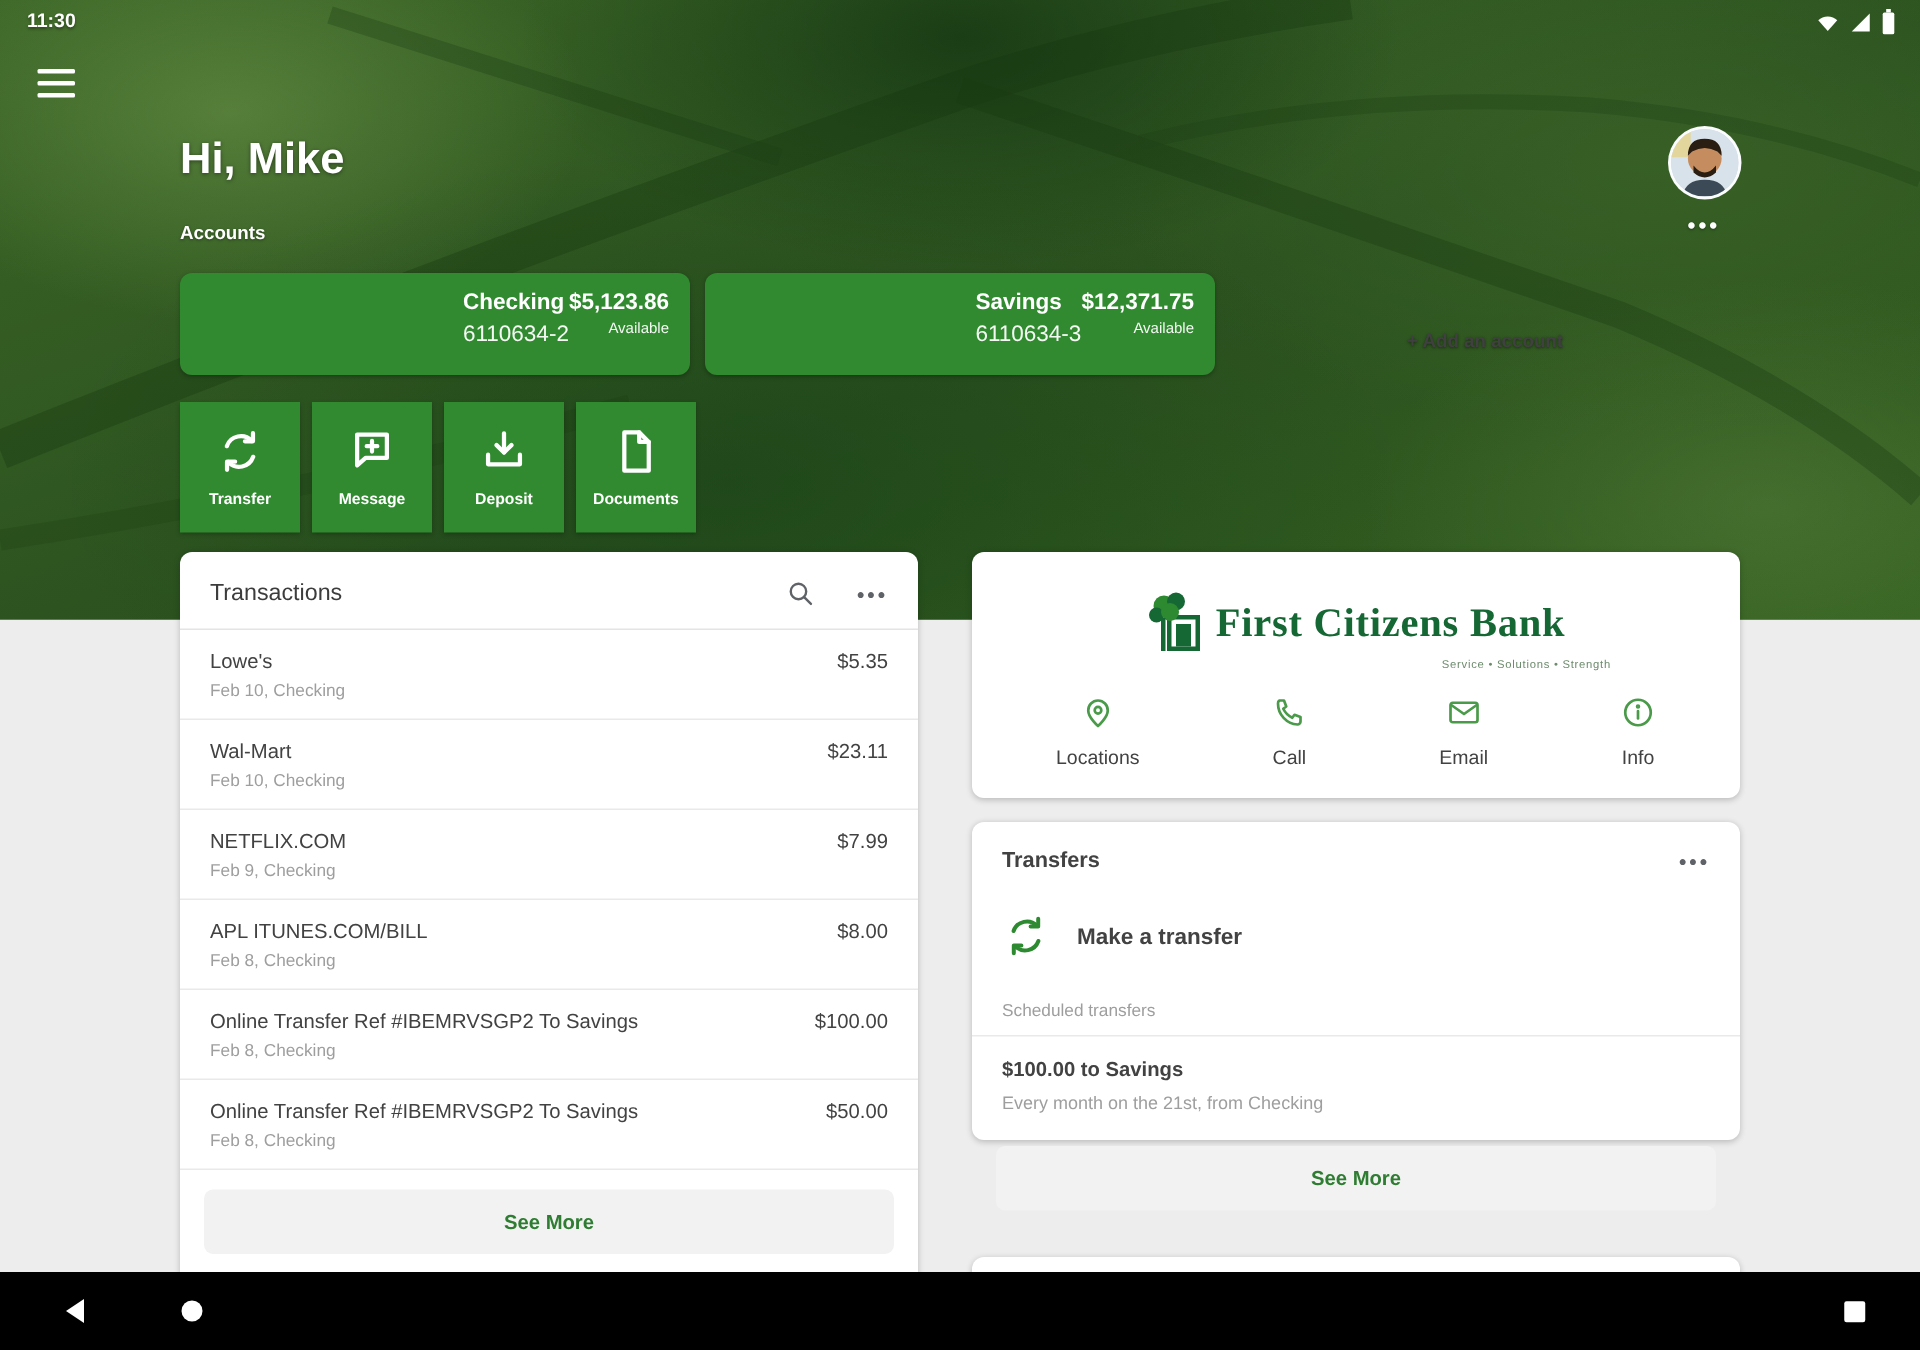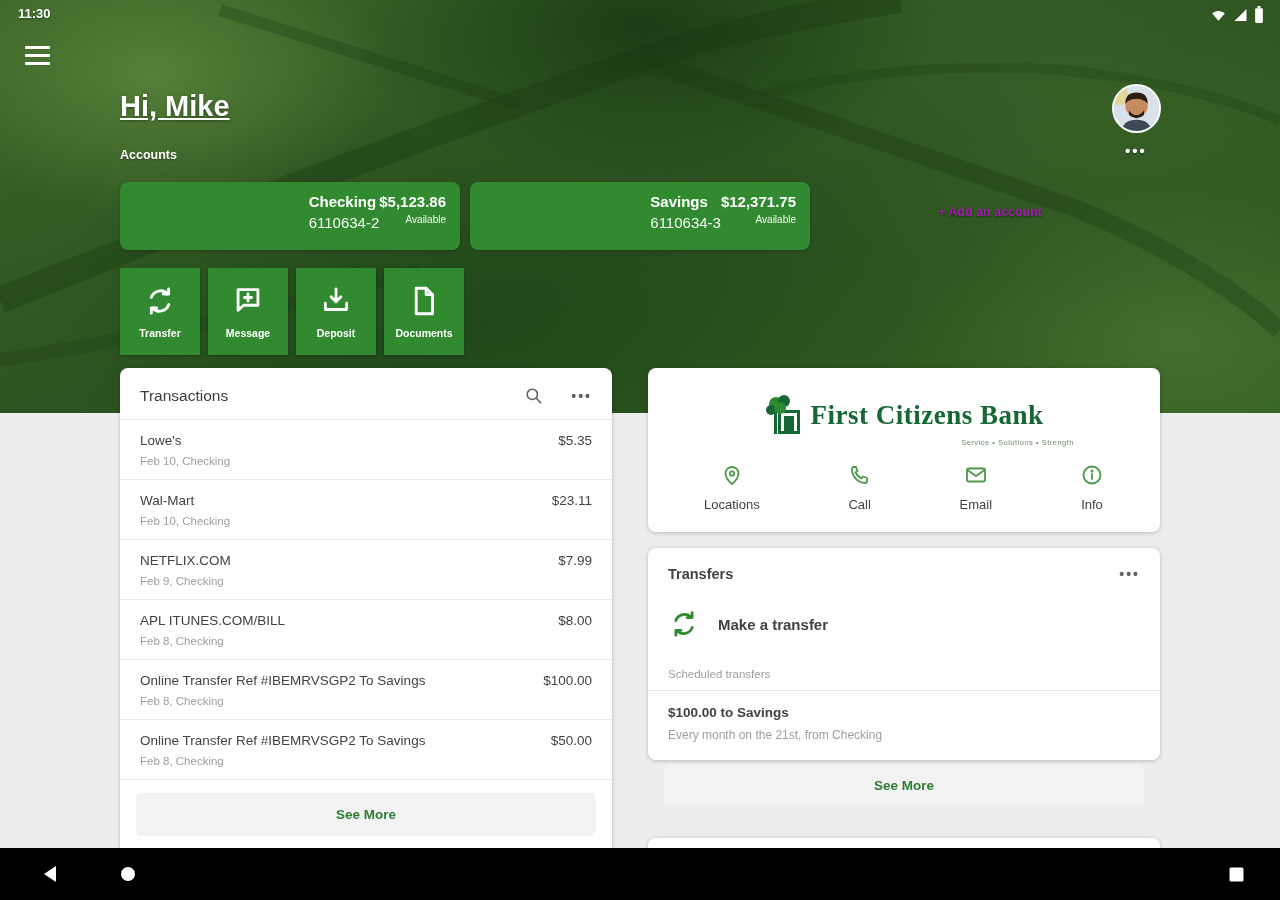--- a/index.html
+++ b/index.html
@@ -23,36 +23,36 @@
   .hero svg.branches { position:absolute; inset:0; width:100%; height:100%; opacity:.55; }
 
   
   .status-time { position:absolute; left:18px; top:6px; color:#fff; font-size:13px; font-weight:bold; text-shadow:0 1px 2px rgba(0,0,0,.4); }
   .status-icons { position:absolute; right:16px; top:6px; display:flex; gap:5px; align-items:center; }
   .status-icons svg { display:block; }
 
   
   .hamburger { position:absolute; left:25px; top:46px; width:25px; height:19px; display:flex; flex-direction:column; justify-content:space-between; cursor:pointer; background:none; border:none; }
   .hamburger span { display:block; height:3px; background:#fff; border-radius:1px; }
-  .greeting { position:absolute; left:120px; top:90px; color:#fff; font-size:29px; font-weight:bold; text-shadow:0 1px 3px rgba(0,0,0,.45);text-decoration:underline; }
+  .greeting { position:absolute; left:120px; top:90px; color:#fff; font-size:29px; font-weight:bold; text-shadow:0 1px 3px rgba(0,0,0,.45); }
   .accounts-label { position:absolute; left:120px; top:148px; color:#fff; font-size:12.5px; font-weight:bold; text-shadow:0 1px 2px rgba(0,0,0,.4); }
   .avatar { position:absolute; left:1112px; top:84px; width:49px; height:49px; border-radius:50%; overflow:hidden; border:2px solid rgba(255,255,255,.9); cursor:pointer; background:#cfd9e4; }
   .avatar svg { display:block; width:100%; height:100%; }
   .header-overflow { position:absolute; left:1125px; top:142px; color:#fff; font-size:15px; font-weight:bold; letter-spacing:2px; cursor:pointer; background:none; border:none; text-shadow:0 1px 2px rgba(0,0,0,.4); }
 
   
   .acct-card { position:absolute; top:182px; height:68px; width:340px; background:#318a30; border-radius:8px; box-shadow:0 1px 3px rgba(0,0,0,.25); color:#fff; padding:11px 14px; display:flex; justify-content:flex-end; cursor:pointer; }
   .acct-card.checking { left:120px; }
   .acct-card.savings { left:470px; }
   .acct-name { font-size:15px; font-weight:bold; }
   .acct-num { font-size:15px; margin-top:4px; opacity:.95; }
   .acct-right { text-align:right; }
   .acct-balance { font-size:15px; font-weight:bold; }
   .acct-avail { font-size:10px; margin-top:4px; opacity:.95; }
-  .add-account { position:absolute; left:870px; top:205px; width:240px; text-align:center; color:#a21caf; font-size:12.5px; font-weight:bold; cursor:pointer; background:none; border:none; text-shadow:0 1px 2px rgba(0,0,0,.5); }
+  .add-account { position:absolute; left:870px; top:220px; width:240px; text-align:center; color:#404040; font-size:12.5px; font-weight:bold; cursor:pointer; background:none; border:none; text-shadow:0 1px 2px rgba(0,0,0,.5); }
 
   
   .qa-row { position:absolute; left:120px; top:268px; display:flex; gap:8px; }
   .qa-btn { width:80px; height:87px; background:#318a30; border:none; border-radius:0; box-shadow:0 1px 3px rgba(0,0,0,.25); color:#fff; display:flex; flex-direction:column; align-items:center; justify-content:center; gap:9px; cursor:pointer; }
   .qa-btn svg { display:block; }
   .qa-label { font-size:10.5px; font-weight:bold; color:#fff; }
 
   
   .card { position:absolute; background:#fff; border-radius:8px; box-shadow:0 1px 4px rgba(0,0,0,.22); }
 

